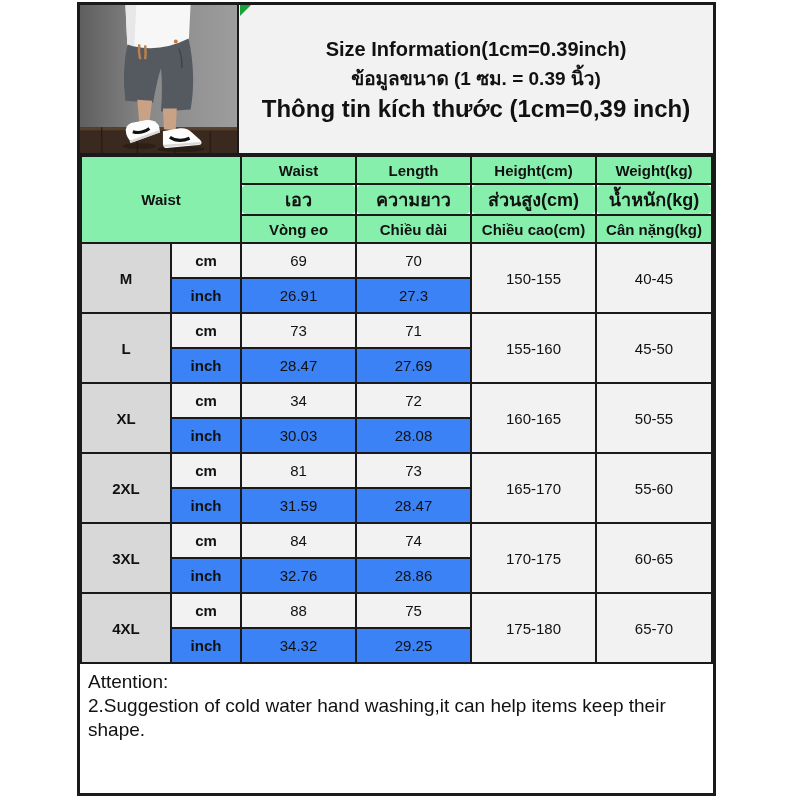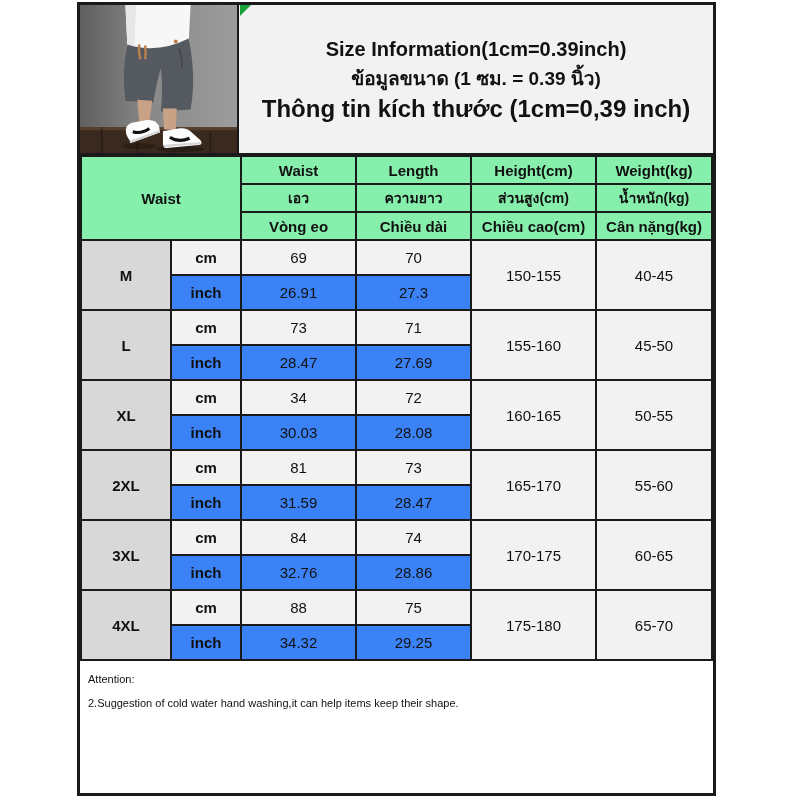--- a/index.html
+++ b/index.html
@@ -24,33 +24,33 @@
   .t-en { font-size:20px; font-weight:bold; line-height:30px; }
   .t-th { font-size:19px; font-weight:bold; line-height:30px; }
   .t-vi { font-size:24px; font-weight:bold; line-height:30px; }
 
   
   table.size { border-collapse:collapse; width:100%; table-layout:fixed; }
   table.size td { border:2px solid #1a1a1a; text-align:center; vertical-align:middle;
                   font-size:15px; overflow:hidden; white-space:nowrap; }
   tr.hdr { height:28px; }
   tr.hdr td { background:#86efac; font-weight:bold; }
-  tr.hdr td.th-line { font-size:14px; }
+  tr.hdr td.th-line { font-size:18px;border-radius:8px; }
   td.size-hd { background:#d8d8d8; font-size:30px; font-weight:bold; }
   tr.datarow { height:35px; }
   td.size-lb { background:#d8d8d8; font-weight:bold; font-size:16px; }
   td.unit { font-weight:bold; }
   tr.cmrow td { background:#f2f2f2; }
   tr.inrow td { background:#3b82f6; }
   td.range { background:#f2f2f2 !important; }
   td.size-lb { background:#d8d8d8 !important; }
 
   
   .attention { flex:1; background:#fff; padding:6px 10px 0 8px;
-               font-size:11px; line-height:24px; text-align:left; }
+               font-size:19px; line-height:24px; text-align:left; }
 </style>
 </head>
 <body>
 
 <div class="page">
   <div class="sheet">
 
     <div class="top">
       <div class="photo">
         <svg viewBox="0 0 159 150" preserveAspectRatio="none">

